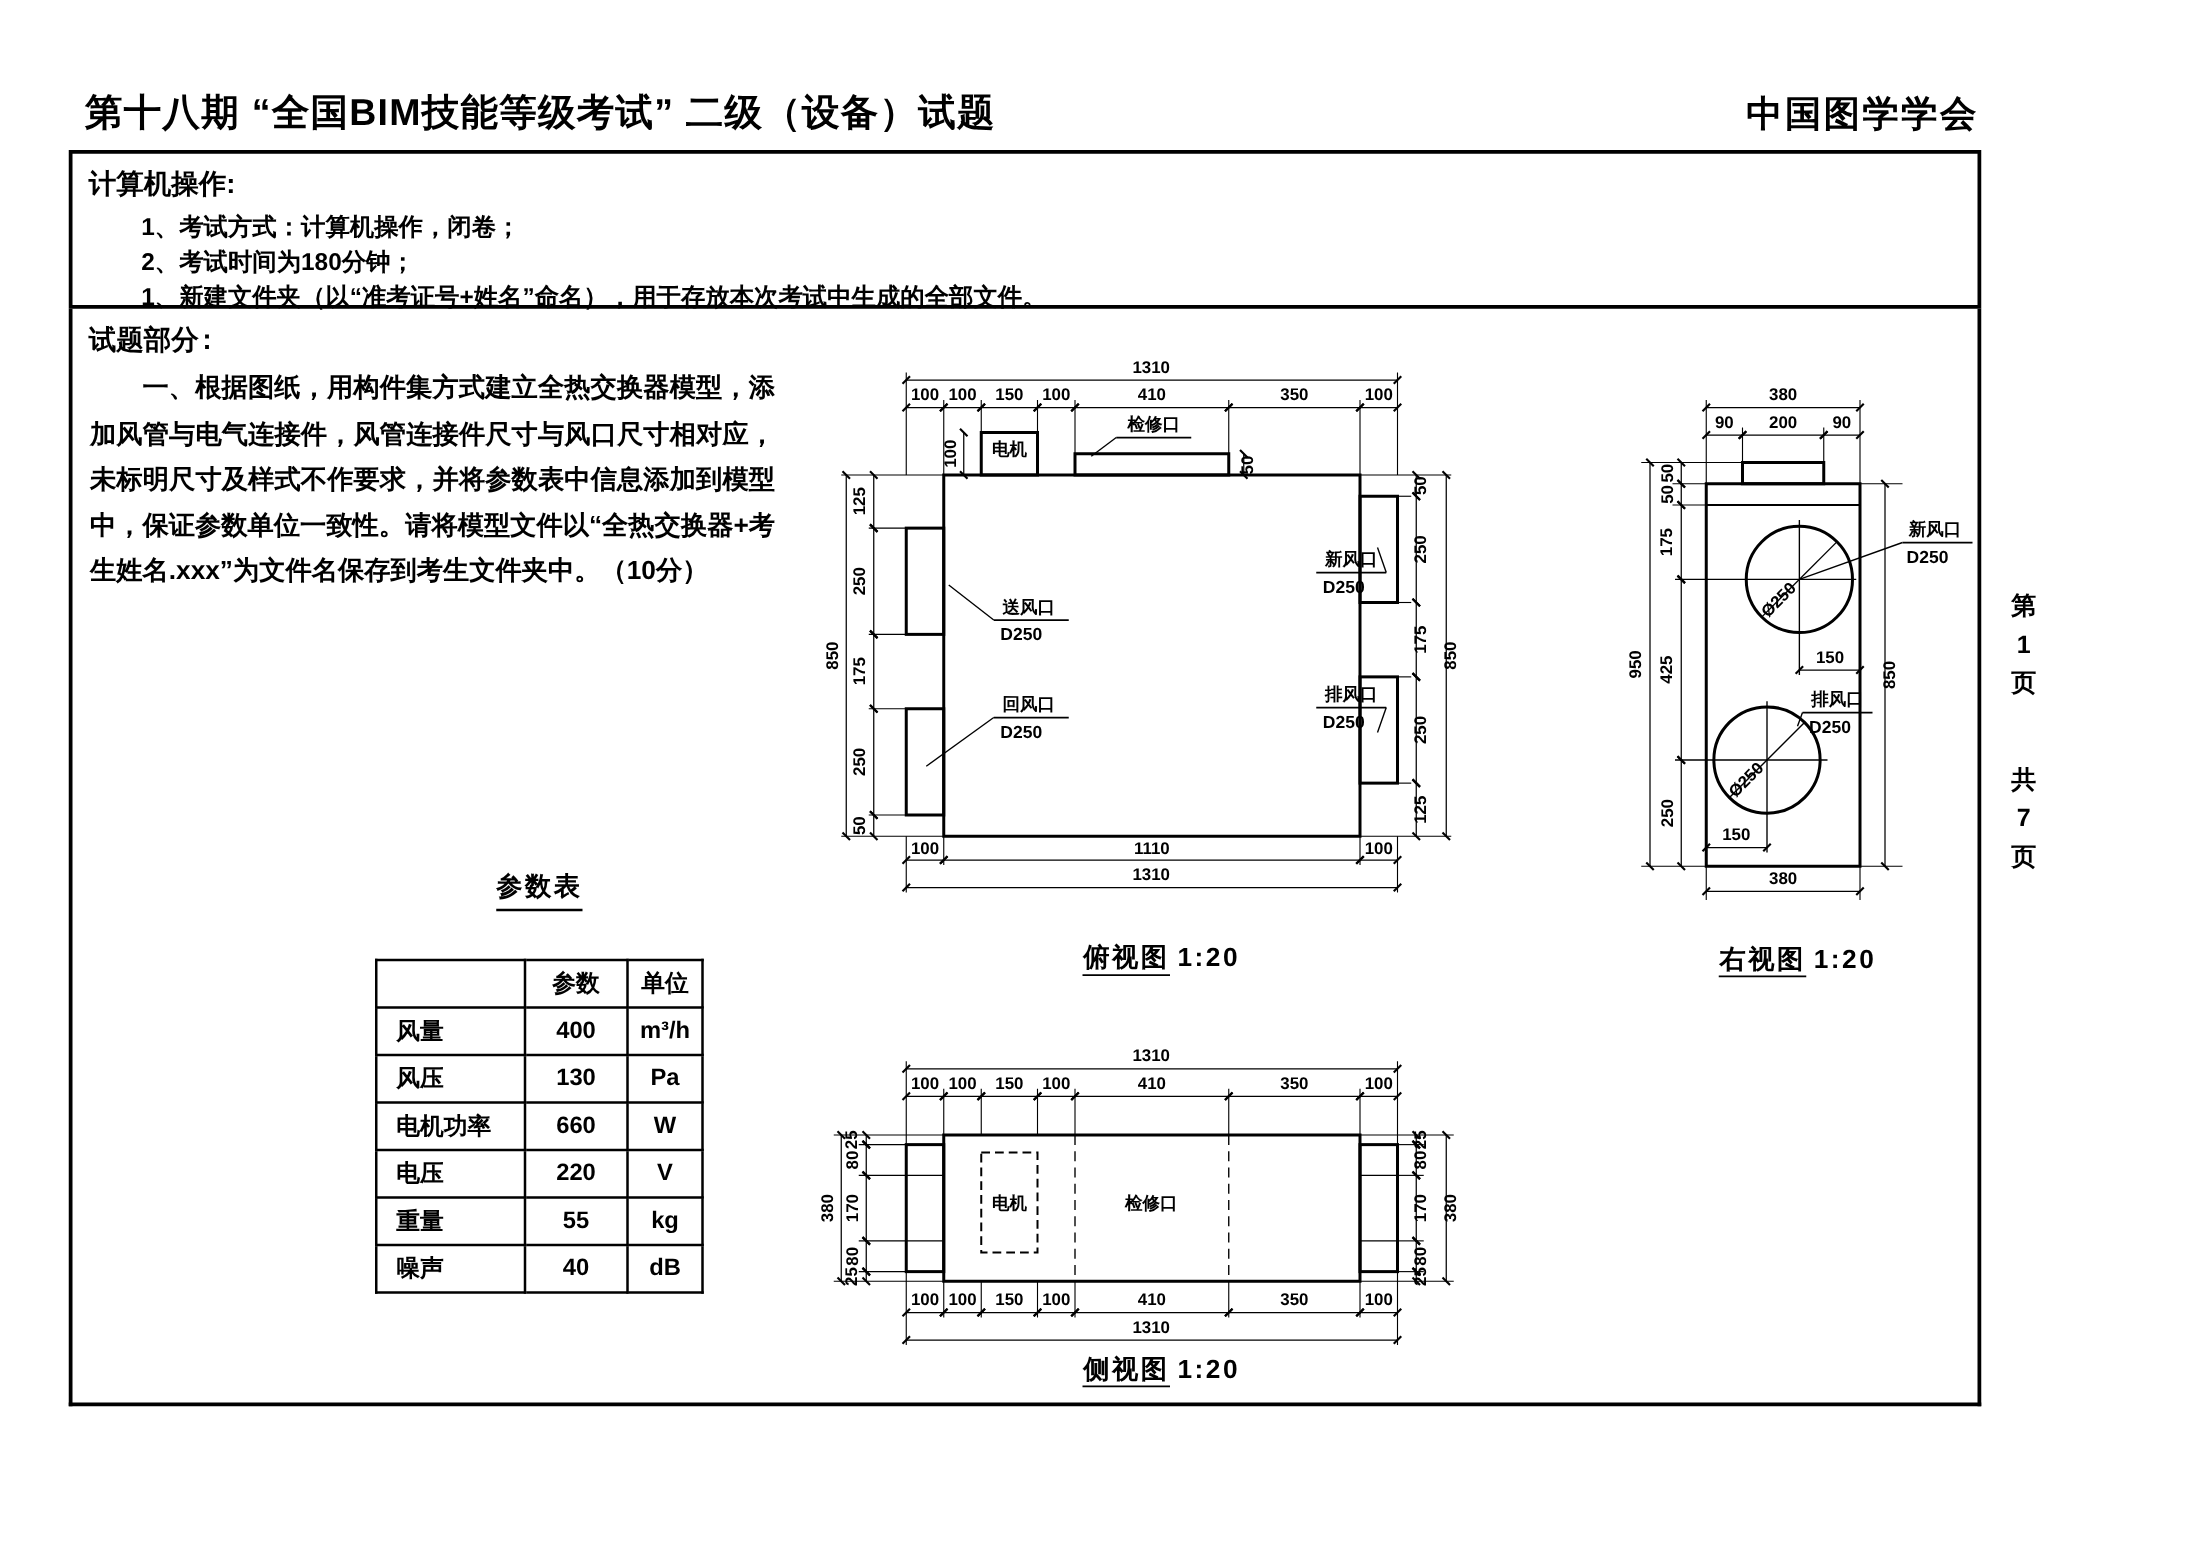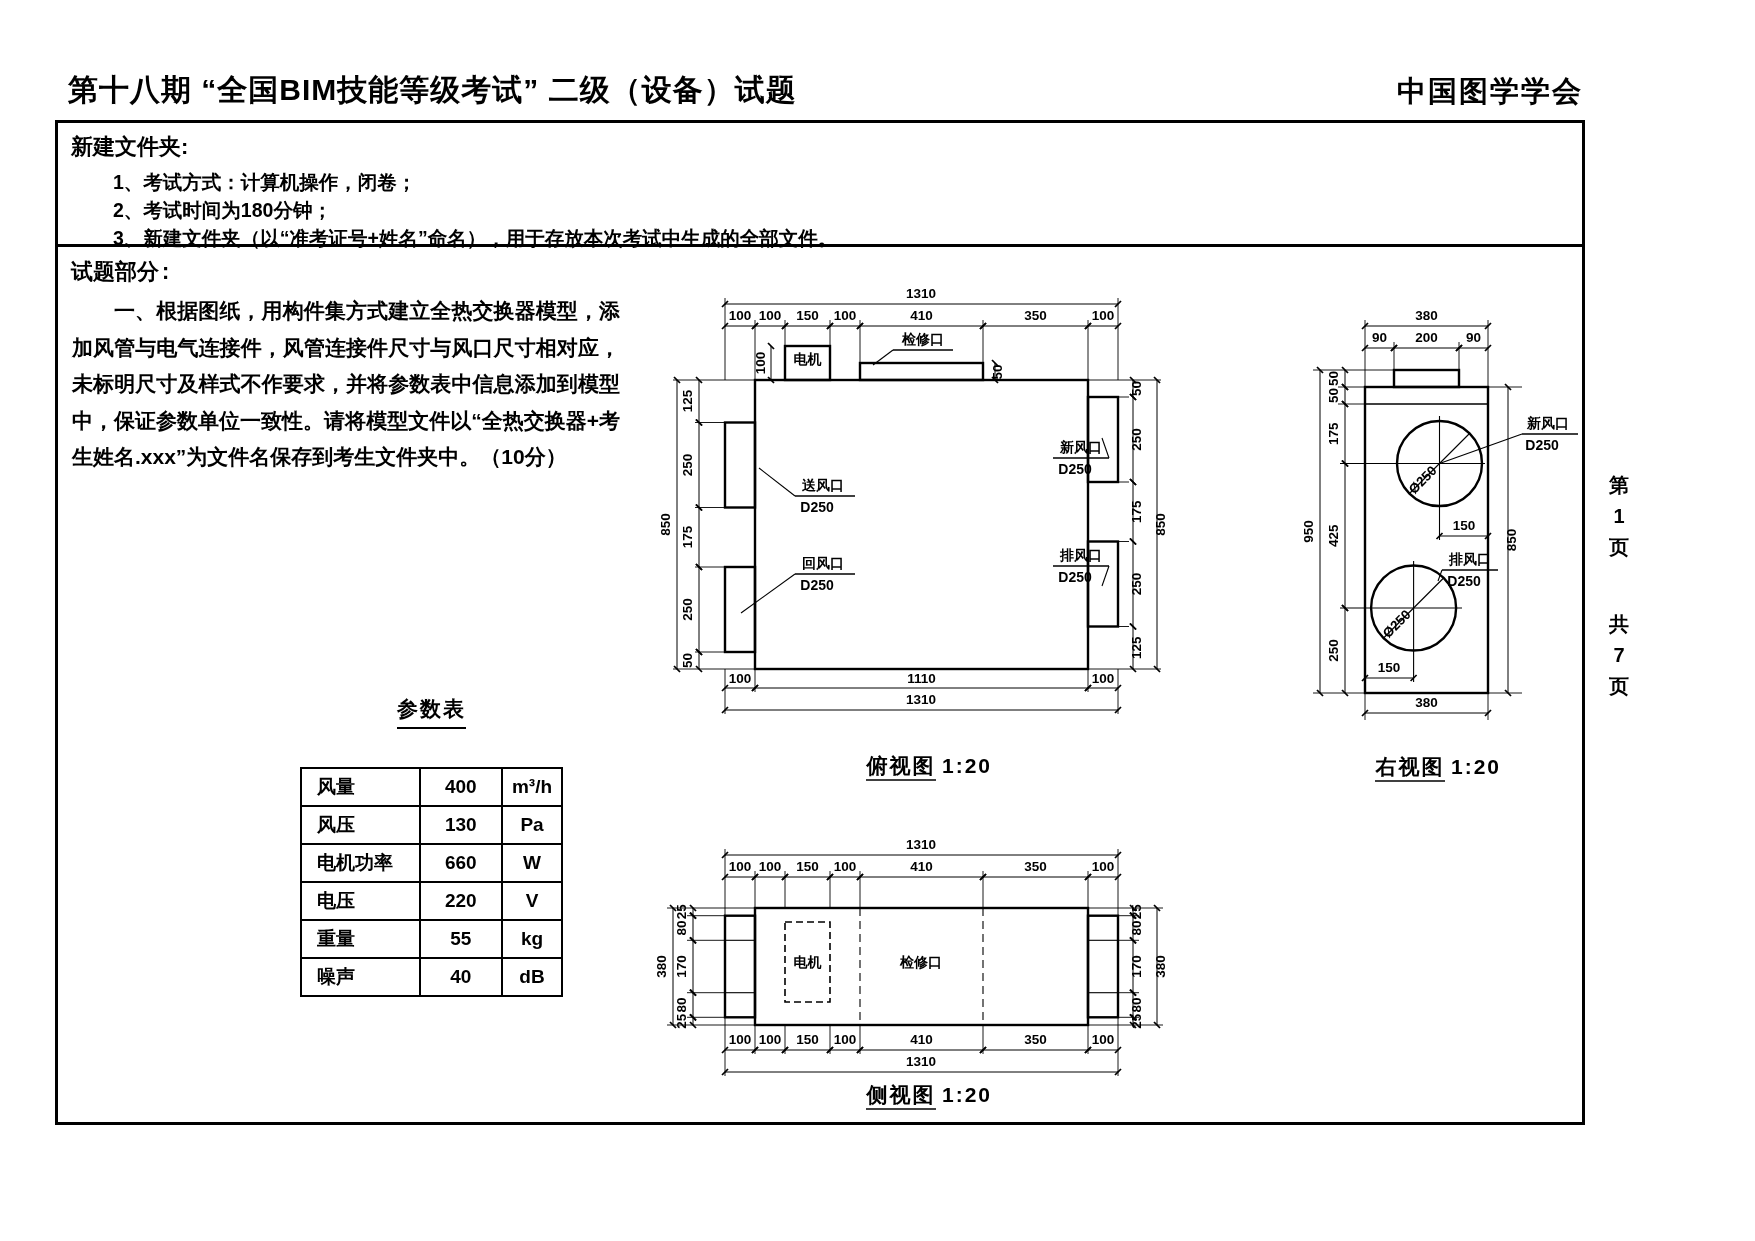--- a/index.html
+++ b/index.html
@@ -48,37 +48,42 @@
   .dim { stroke:#000; stroke-width:1; marker-start:url(#tk); marker-end:url(#tk); }
   .dash { stroke-dasharray:8 5; }
 </style>
 </head>
 <body>
 
 <div class="abs hdr-title">第十八期 “全国BIM技能等级考试” 二级（设备）试题</div>
 <div class="abs hdr-org">中国图学学会</div>
 
 <div class="abs req-box">
-  <div class="req-head">新建文件夹:</div>
+  <div class="req-head">计算机操作:</div>
   <div class="req-items">
     <div>1、考试方式：计算机操作，闭卷；</div>
     <div>2、考试时间为180分钟；</div>
-    <div>3、新建文件夹（以“准考证号+姓名”命名），用于存放本次考试中生成的全部文件。</div>
+    <div>1、新建文件夹（以“准考证号+姓名”命名），用于存放本次考试中生成的全部文件。</div>
   </div>
 </div>
 
 <div class="abs q-box">
   <div class="q-head">试题部分:</div>
   <div class="q-para">一、根据图纸，用构件集方式建立全热交换器模型，添加风管与电气连接件，风管连接件尺寸与风口尺寸相对应，未标明尺寸及样式不作要求，并将参数表中信息添加到模型中，保证参数单位一致性。请将模型文件以“全热交换器+考生姓名.xxx”为文件名保存到考生文件夹中。（10分）</div>
 
   <div class="ptable-wrap">
     <div class="ptable-title">参数表</div>
     <br>
     <table class="ptable">
       <tbody>
+          <tr>
+        <th class="c1"></th>
+        <th class="c2">参数</th>
+        <th class="c3">单位</th>
+      </tr>
       <tr>
         <td class="c1">风量</td>
         <td class="c2">400</td>
         <td class="c3">m³/h</td>
       </tr>
       <tr>
         <td class="c1">风压</td>
         <td class="c2">130</td>
         <td class="c3">Pa</td>
       </tr>

